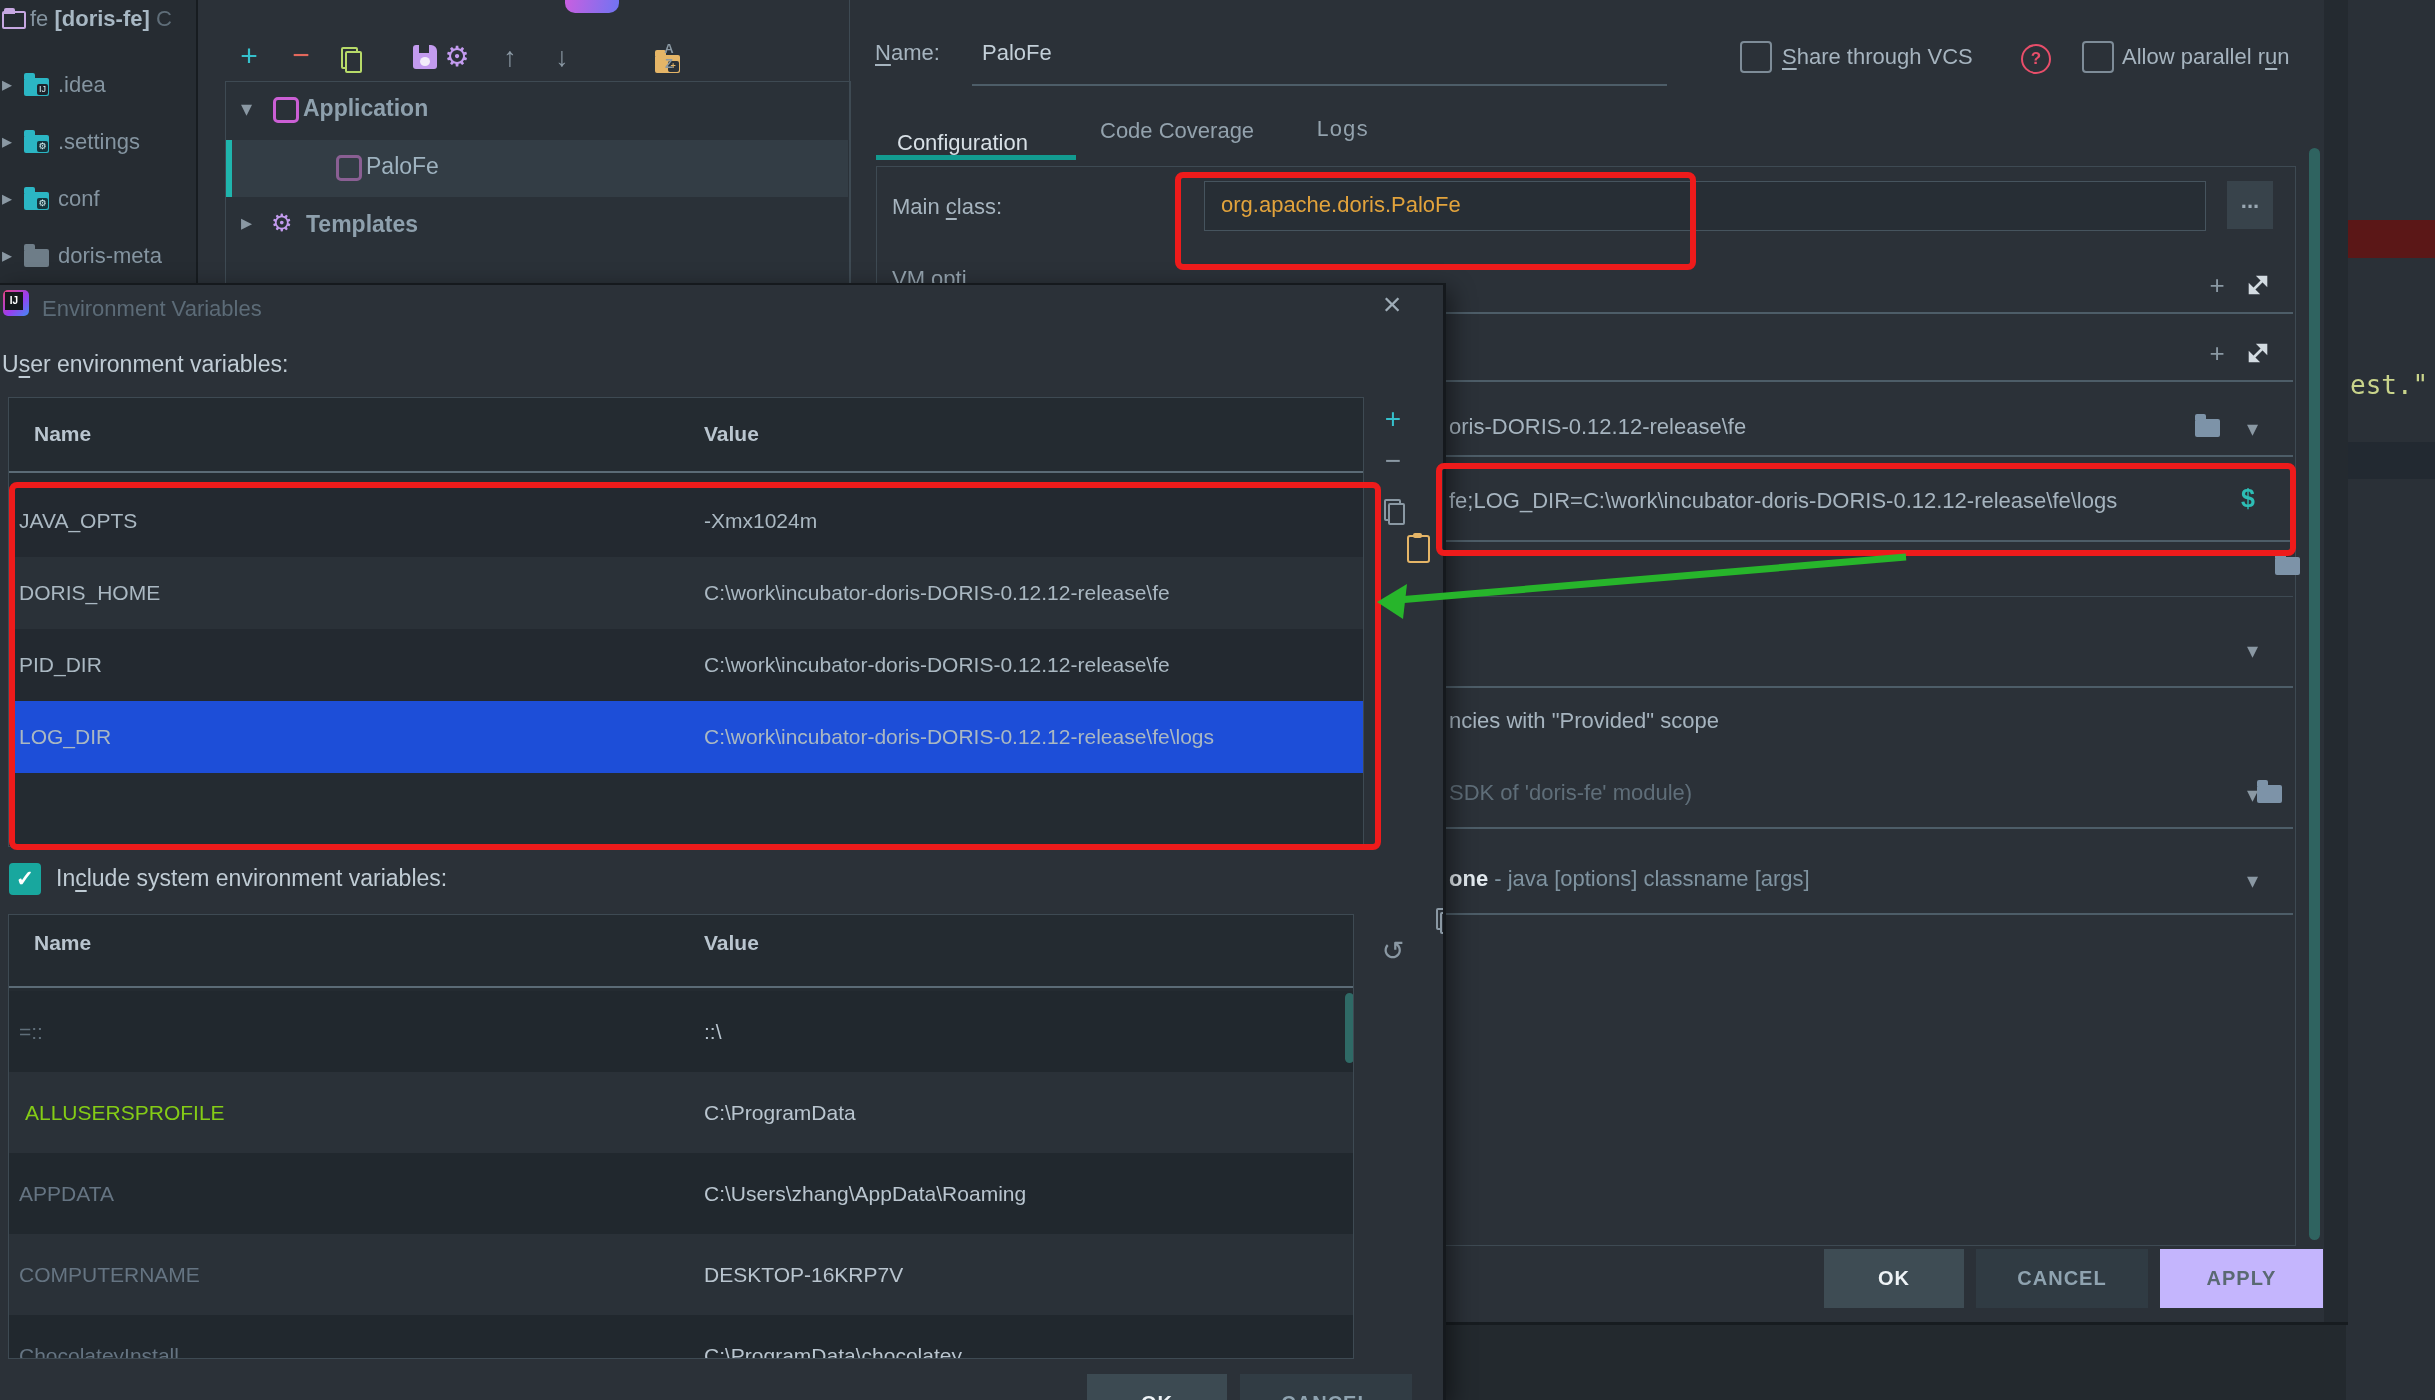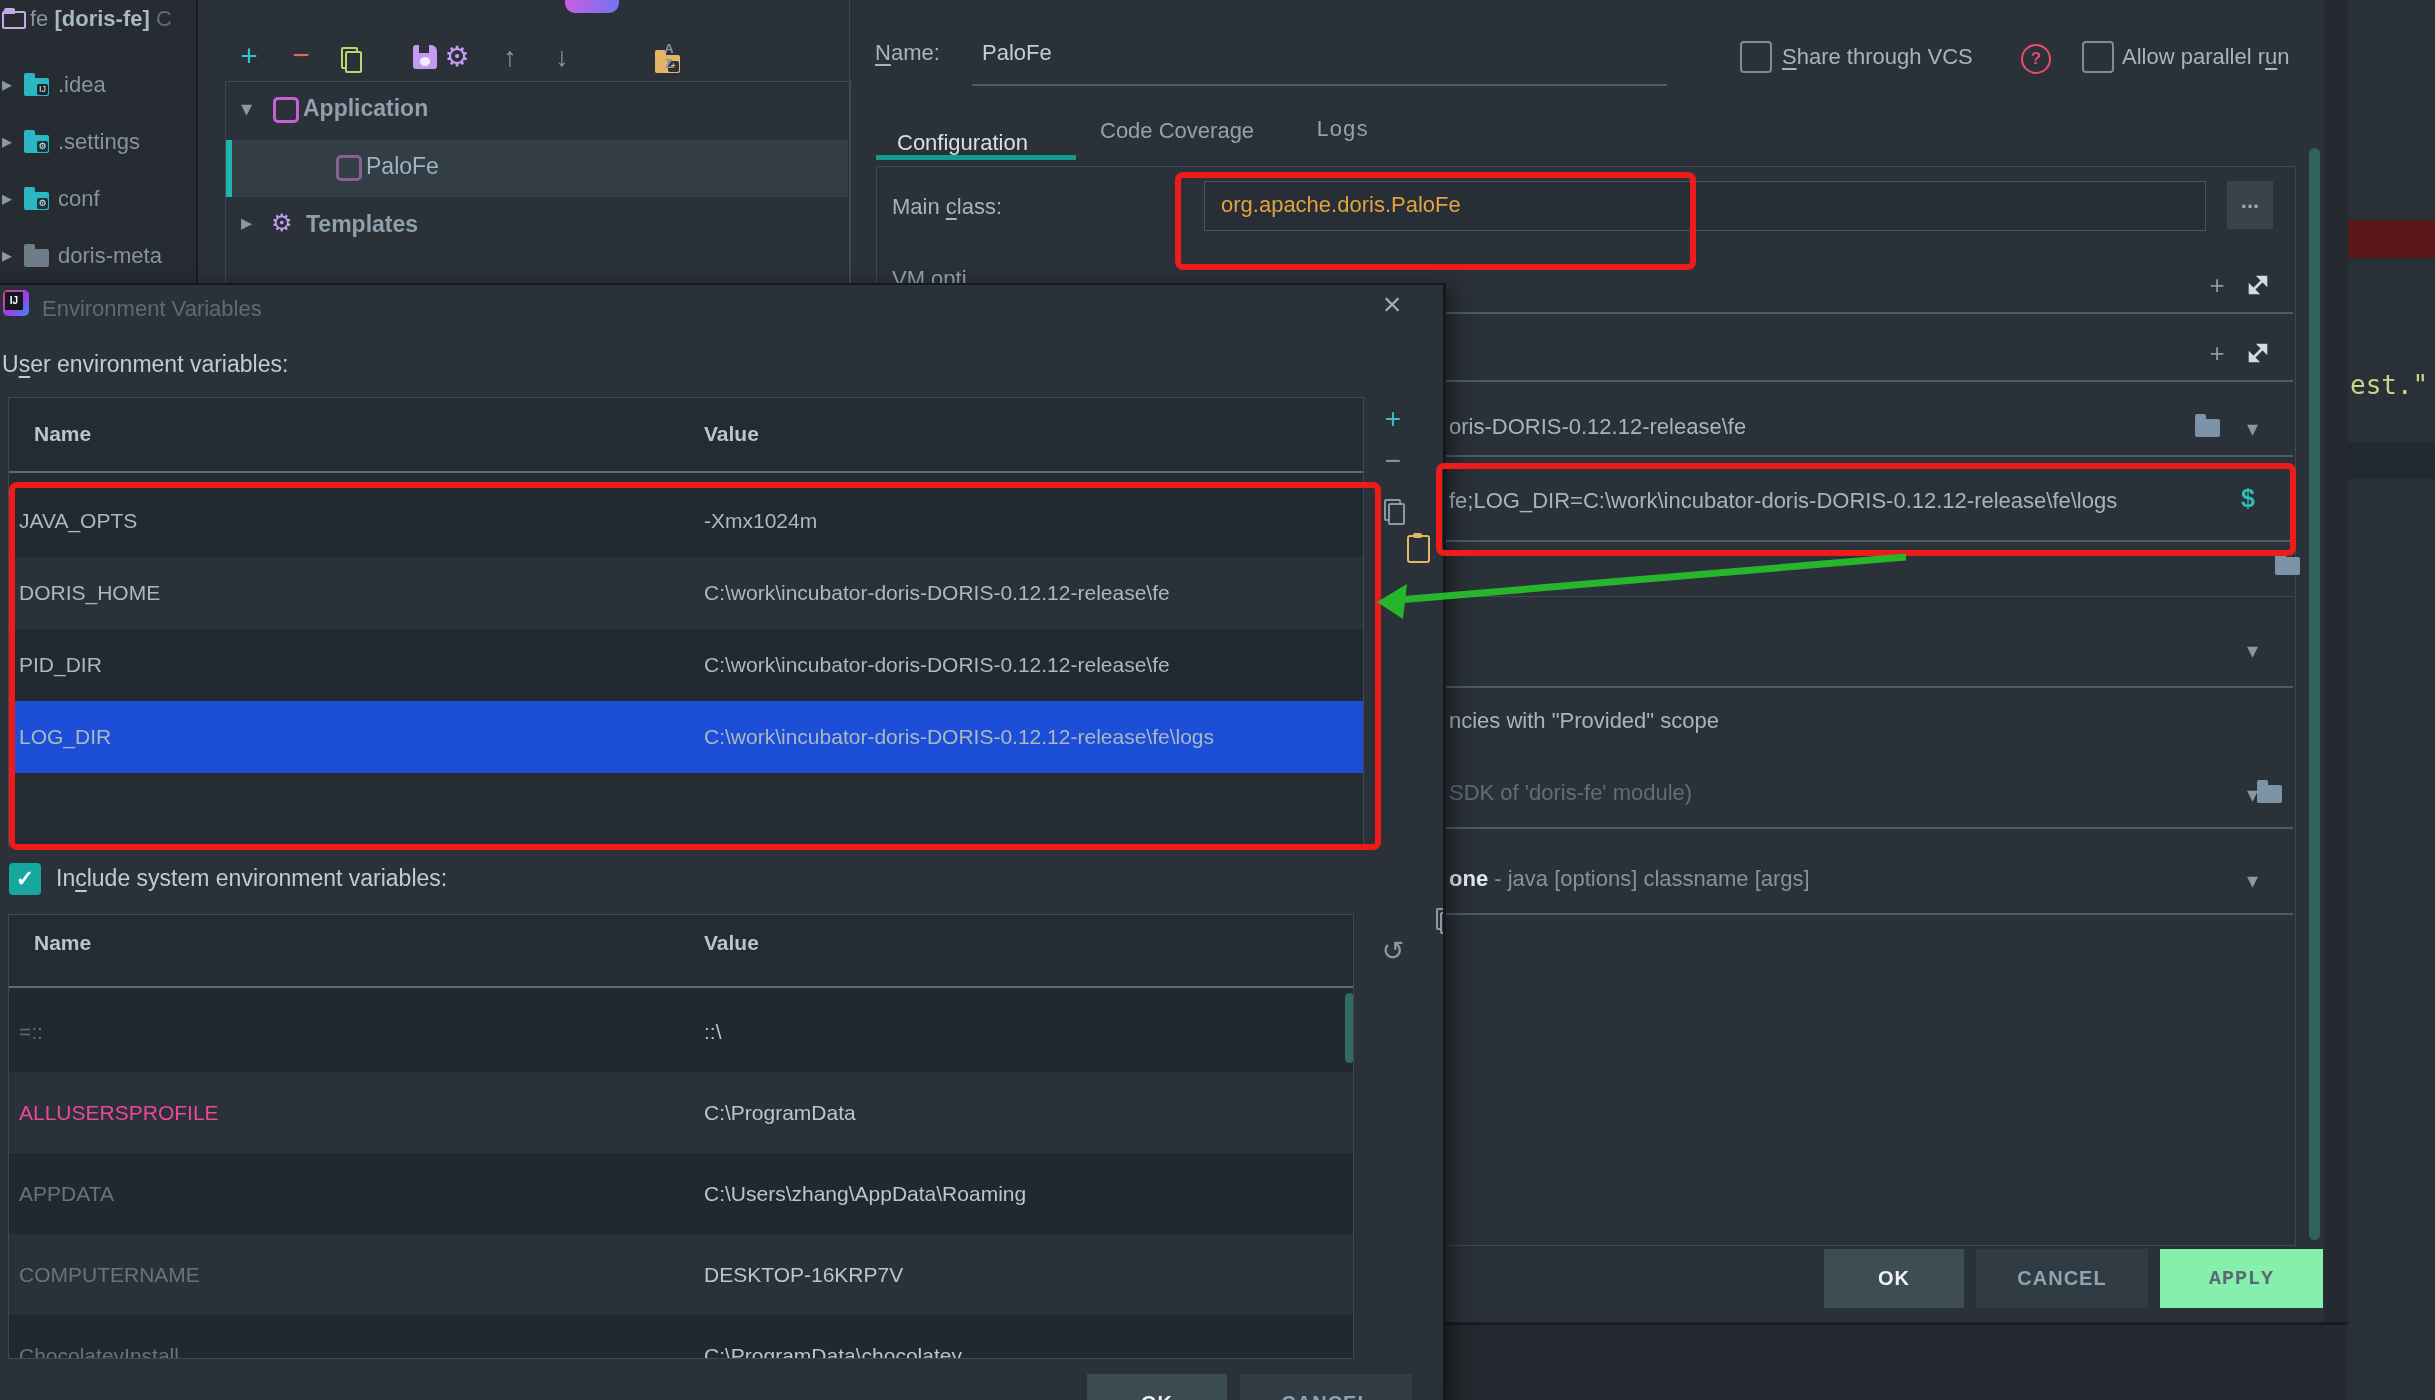--- a/index.html
+++ b/index.html
@@ -234,21 +234,21 @@
 
     <div class="abs" style="left:2148px;top:928px;width:13px;height:13px;border-radius:50%;background:#8a6b5d;"></div>
 
     
     <div class="abs" style="left:2126px;top:0;width:24px;height:1325px;background:#242a30;"></div>
     <div class="abs" style="left:2111px;top:148px;width:11px;height:1092px;border-radius:6px;background:#2f6360;"></div>
 
     
     <div class="abs btn" style="left:1626px;top:1249px;width:140px;height:59px;line-height:59px;background:#3e4c54;color:#eef3f6;">OK</div>
     <div class="abs btn" style="left:1778px;top:1249px;width:172px;height:59px;line-height:59px;background:#303b43;color:#8fa3b0;">CANCEL</div>
-    <div class="abs btn" style="left:1962px;top:1249px;width:163px;height:59px;line-height:59px;background:#86efac;color:#5a6972;font-family:Liberation Mono, monospace;">APPLY</div>
+    <div class="abs btn" style="left:1962px;top:1249px;width:163px;height:59px;line-height:59px;background:#c4b5fd;color:#5a6972;">APPLY</div>
     <div class="abs" style="left:0;top:1322px;width:2150px;height:3px;background:#171c20;"></div>
   </div>
 
   <div id="env-dialog" class="abs">
     
     <div class="abs" style="left:3px;top:5px;width:26px;height:26px;border-radius:5px;background:linear-gradient(135deg,#e8447c,#9a3df0 55%,#3f8cf3);">
       <span class="abs" style="left:2px;top:2px;width:18px;height:18px;background:#14181c;color:#fff;font-size:10px;font-weight:bold;line-height:18px;text-align:center;">IJ</span>
     </div>
     <div class="abs nosel" style="left:42px;top:11px;font-size:22px;color:#5c6b77;">Environment Variables</div>
     <div class="abs nosel" style="left:1372px;top:0;width:40px;height:40px;text-align:center;line-height:38px;font-size:32px;color:#9fadb8;">×</div>
@@ -296,21 +296,21 @@
     
     <div class="abs" style="left:8px;top:629px;width:1344px;height:443px;border:1px solid #3e4a53;background:#242b31;overflow:hidden;">
       <span class="abs nosel" style="left:25px;top:16px;font-weight:bold;color:#b9c5cf;">Name</span>
       <span class="abs nosel" style="left:695px;top:16px;font-weight:bold;color:#b9c5cf;">Value</span>
       <div class="abs" style="left:0;top:71px;width:1344px;height:2px;background:#5b6b76;"></div>
       <div class="abs nosel" style="left:0;top:76px;width:1344px;height:81px;line-height:81px;background:#21282e;">
         <span class="abs dim" style="left:10px;">=::</span>
         <span class="abs" style="left:695px;color:#b9c5cf;">::\</span>
       </div>
       <div class="abs nosel" style="left:0;top:157px;width:1344px;height:81px;line-height:81px;background:#2a3138;">
-        <span class="abs" style="left:10px;color:#ec4899;text-align:center;">ALLUSERSPROFILE</span>
+        <span class="abs" style="left:16px;color:#84cc16;text-align:center;">ALLUSERSPROFILE</span>
         <span class="abs" style="left:695px;color:#b9c5cf;">C:\ProgramData</span>
       </div>
       <div class="abs nosel" style="left:0;top:238px;width:1344px;height:81px;line-height:81px;background:#21282e;">
         <span class="abs" style="left:10px;color:#657482;">APPDATA</span>
         <span class="abs" style="left:695px;color:#b9c5cf;">C:\Users\zhang\AppData\Roaming</span>
       </div>
       <div class="abs nosel" style="left:0;top:319px;width:1344px;height:81px;line-height:81px;background:#2a3138;">
         <span class="abs" style="left:10px;color:#657482;">COMPUTERNAME</span>
         <span class="abs" style="left:695px;color:#b9c5cf;">DESKTOP-16KRP7V</span>
       </div>

